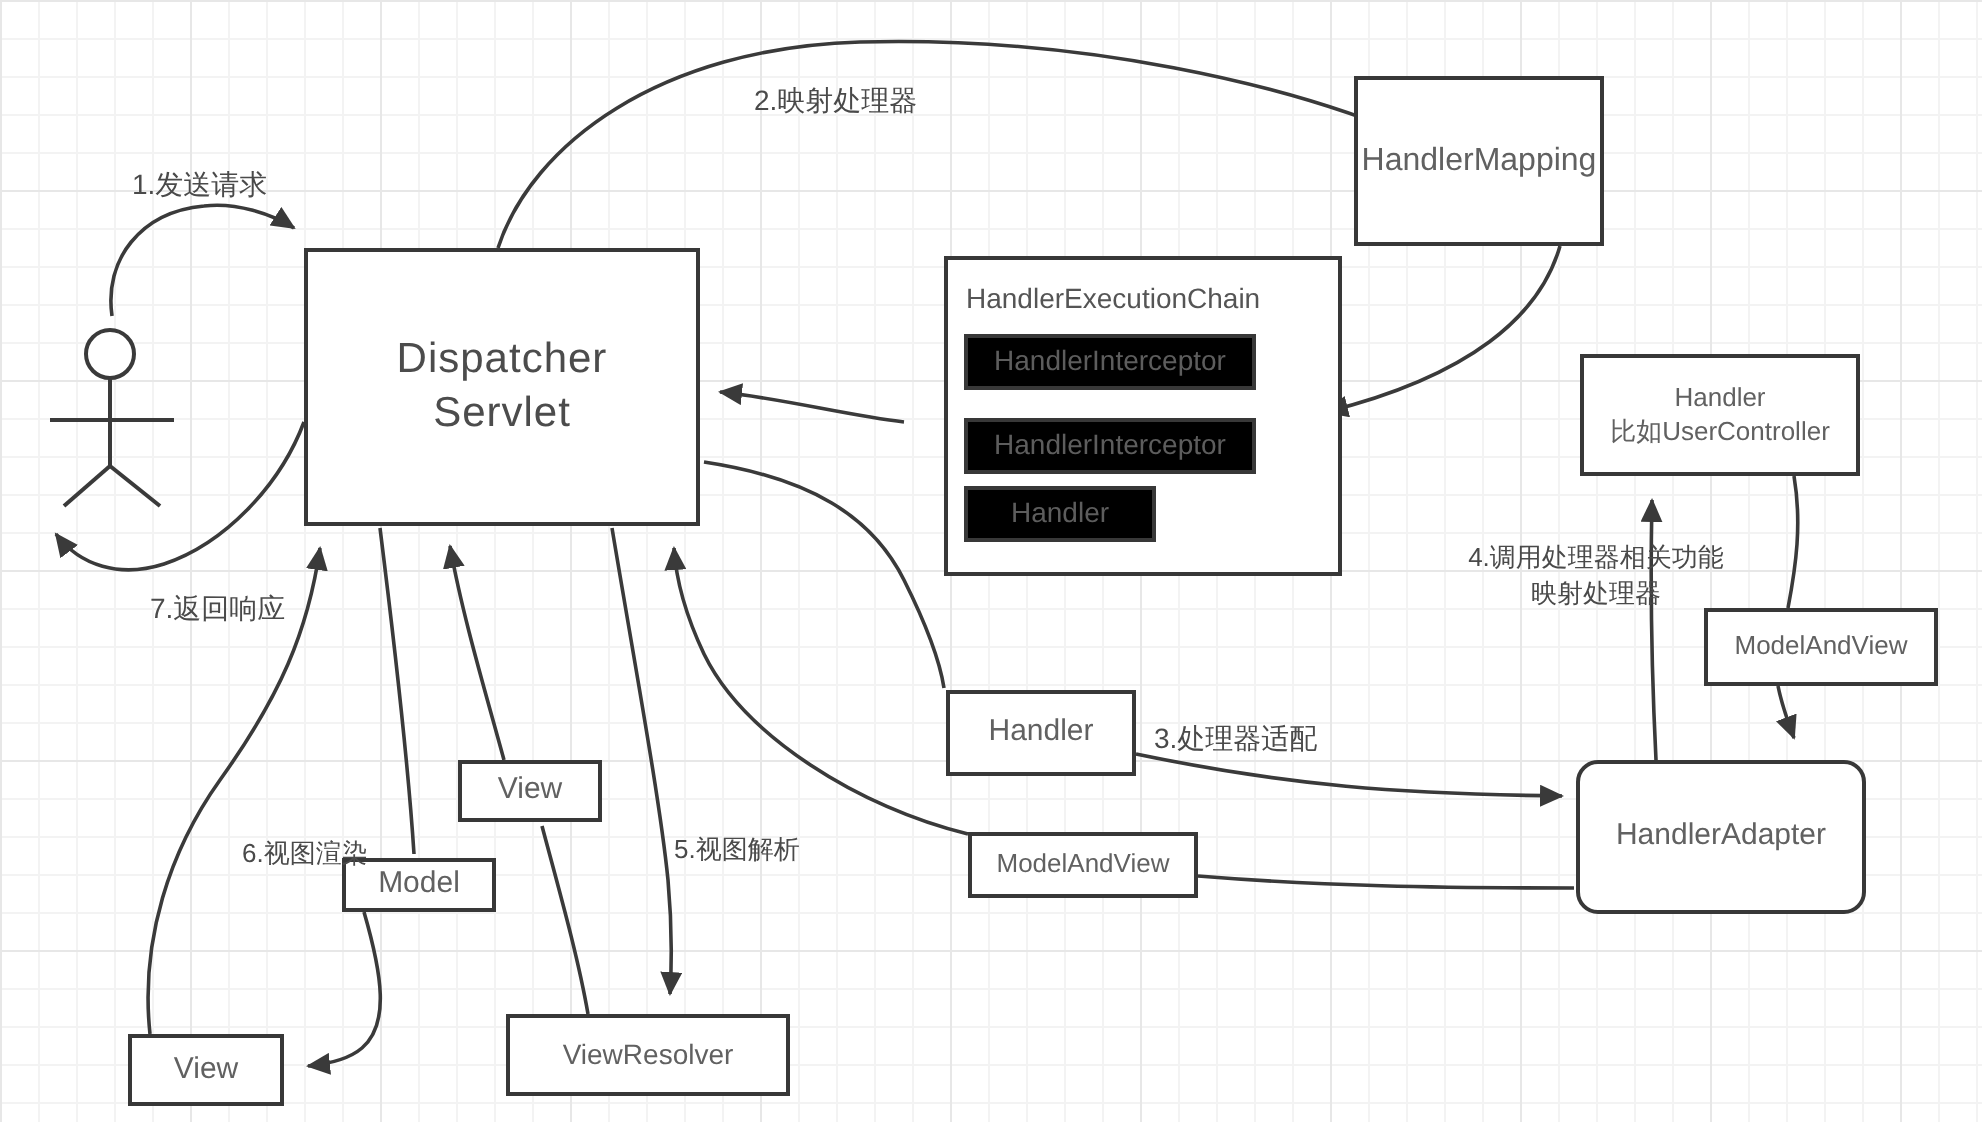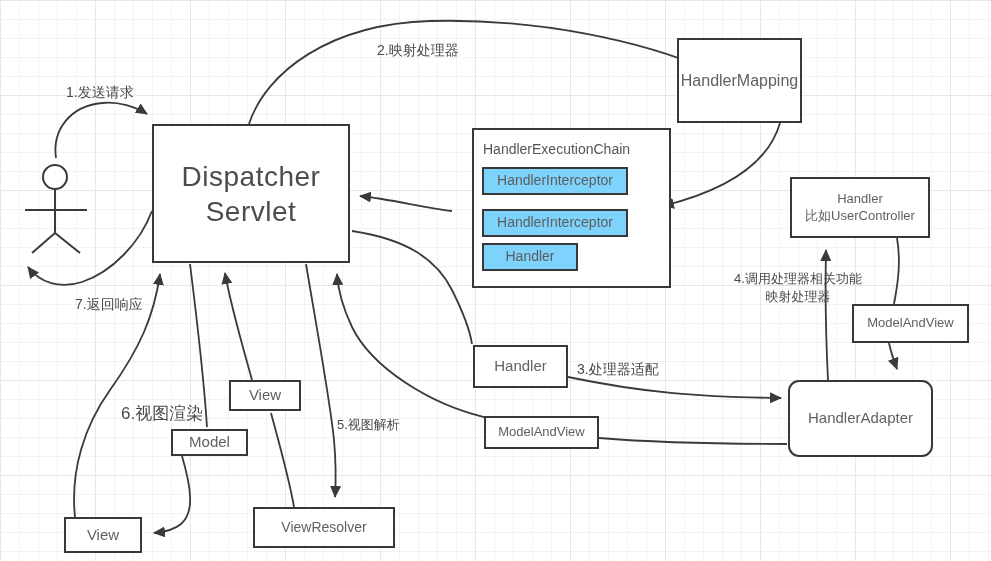--- a/index.html
+++ b/index.html
@@ -34,29 +34,29 @@
     text-align:center;
     line-height:1.25;
   }
   .lbl{
     position:absolute;
     color:#4a4a4a;
     z-index:3;
     white-space:nowrap;
   }
   
-  .ds{left:152px;top:124px;width:198px;height:139px;font-size:28px;color:#4c4c4c;letter-spacing:.5px;}
+  .ds{left:152px;top:124px;width:198px;height:139px;font-size:21px;color:#4c4c4c;letter-spacing:.5px;}
   .hm{left:677px;top:38px;width:125px;height:85px;font-size:16px;}
   .hec{left:452px;top:128px;width:199px;height:160px;display:block;margin-left:20px;}
   .hec-title{position:absolute;left:9px;top:11px;font-size:14px;color:#555;}
   .hec .inner{
     position:absolute;
     box-sizing:border-box;
     border:2px solid #383838;
-    background:#7dd3fc;
+    background:#000000;
     display:flex;align-items:center;justify-content:center;
     font-size:14px;color:#5d5d5d;
   }
   .hi1{left:8px;top:37px;width:146px;height:28px;}
   .hi2{left:8px;top:79px;width:146px;height:28px;}
   .hih{left:8px;top:113px;width:96px;height:28px;}
   .huc{left:790px;top:177px;width:140px;height:61px;font-size:13px;}
   .mavr{left:852px;top:304px;width:117px;height:39px;font-size:13px;}
   .ha{left:788px;top:380px;width:145px;height:77px;font-size:15px;border-radius:11px;}
   .hmid{left:473px;top:345px;width:95px;height:43px;font-size:15px;}
@@ -64,21 +64,21 @@
   .viewtop{left:229px;top:380px;width:72px;height:31px;font-size:15px;}
   .model{left:171px;top:429px;width:77px;height:27px;font-size:15px;}
   .viewbottom{left:64px;top:517px;width:78px;height:36px;font-size:15px;}
   .vr{left:253px;top:507px;width:142px;height:41px;font-size:14px;}
   
   .l1{left:66px;top:84px;font-size:14px;}
   .l2{left:377px;top:42px;font-size:14px;}
   .l3{left:577px;top:361px;font-size:14px;}
   .l4{left:725px;top:270px;width:146px;font-size:13px;text-align:center;line-height:1.4;}
   .l5{left:337px;top:416px;font-size:13px;}
-  .l6{left:121px;top:402px;font-size:17px;}
+  .l6{left:121px;top:418px;font-size:13px;}
   .l7{left:28px;top:296px;font-size:14px;margin-left:47px;}
 </style>
 </head>
 <body>
 
 <div class="canvas">
 
   <svg class="wires" width="991" height="561" viewBox="0 0 991 561">
     <defs>
       <marker id="ah" markerUnits="userSpaceOnUse" markerWidth="13" markerHeight="11" refX="11" refY="5.5" orient="auto">

